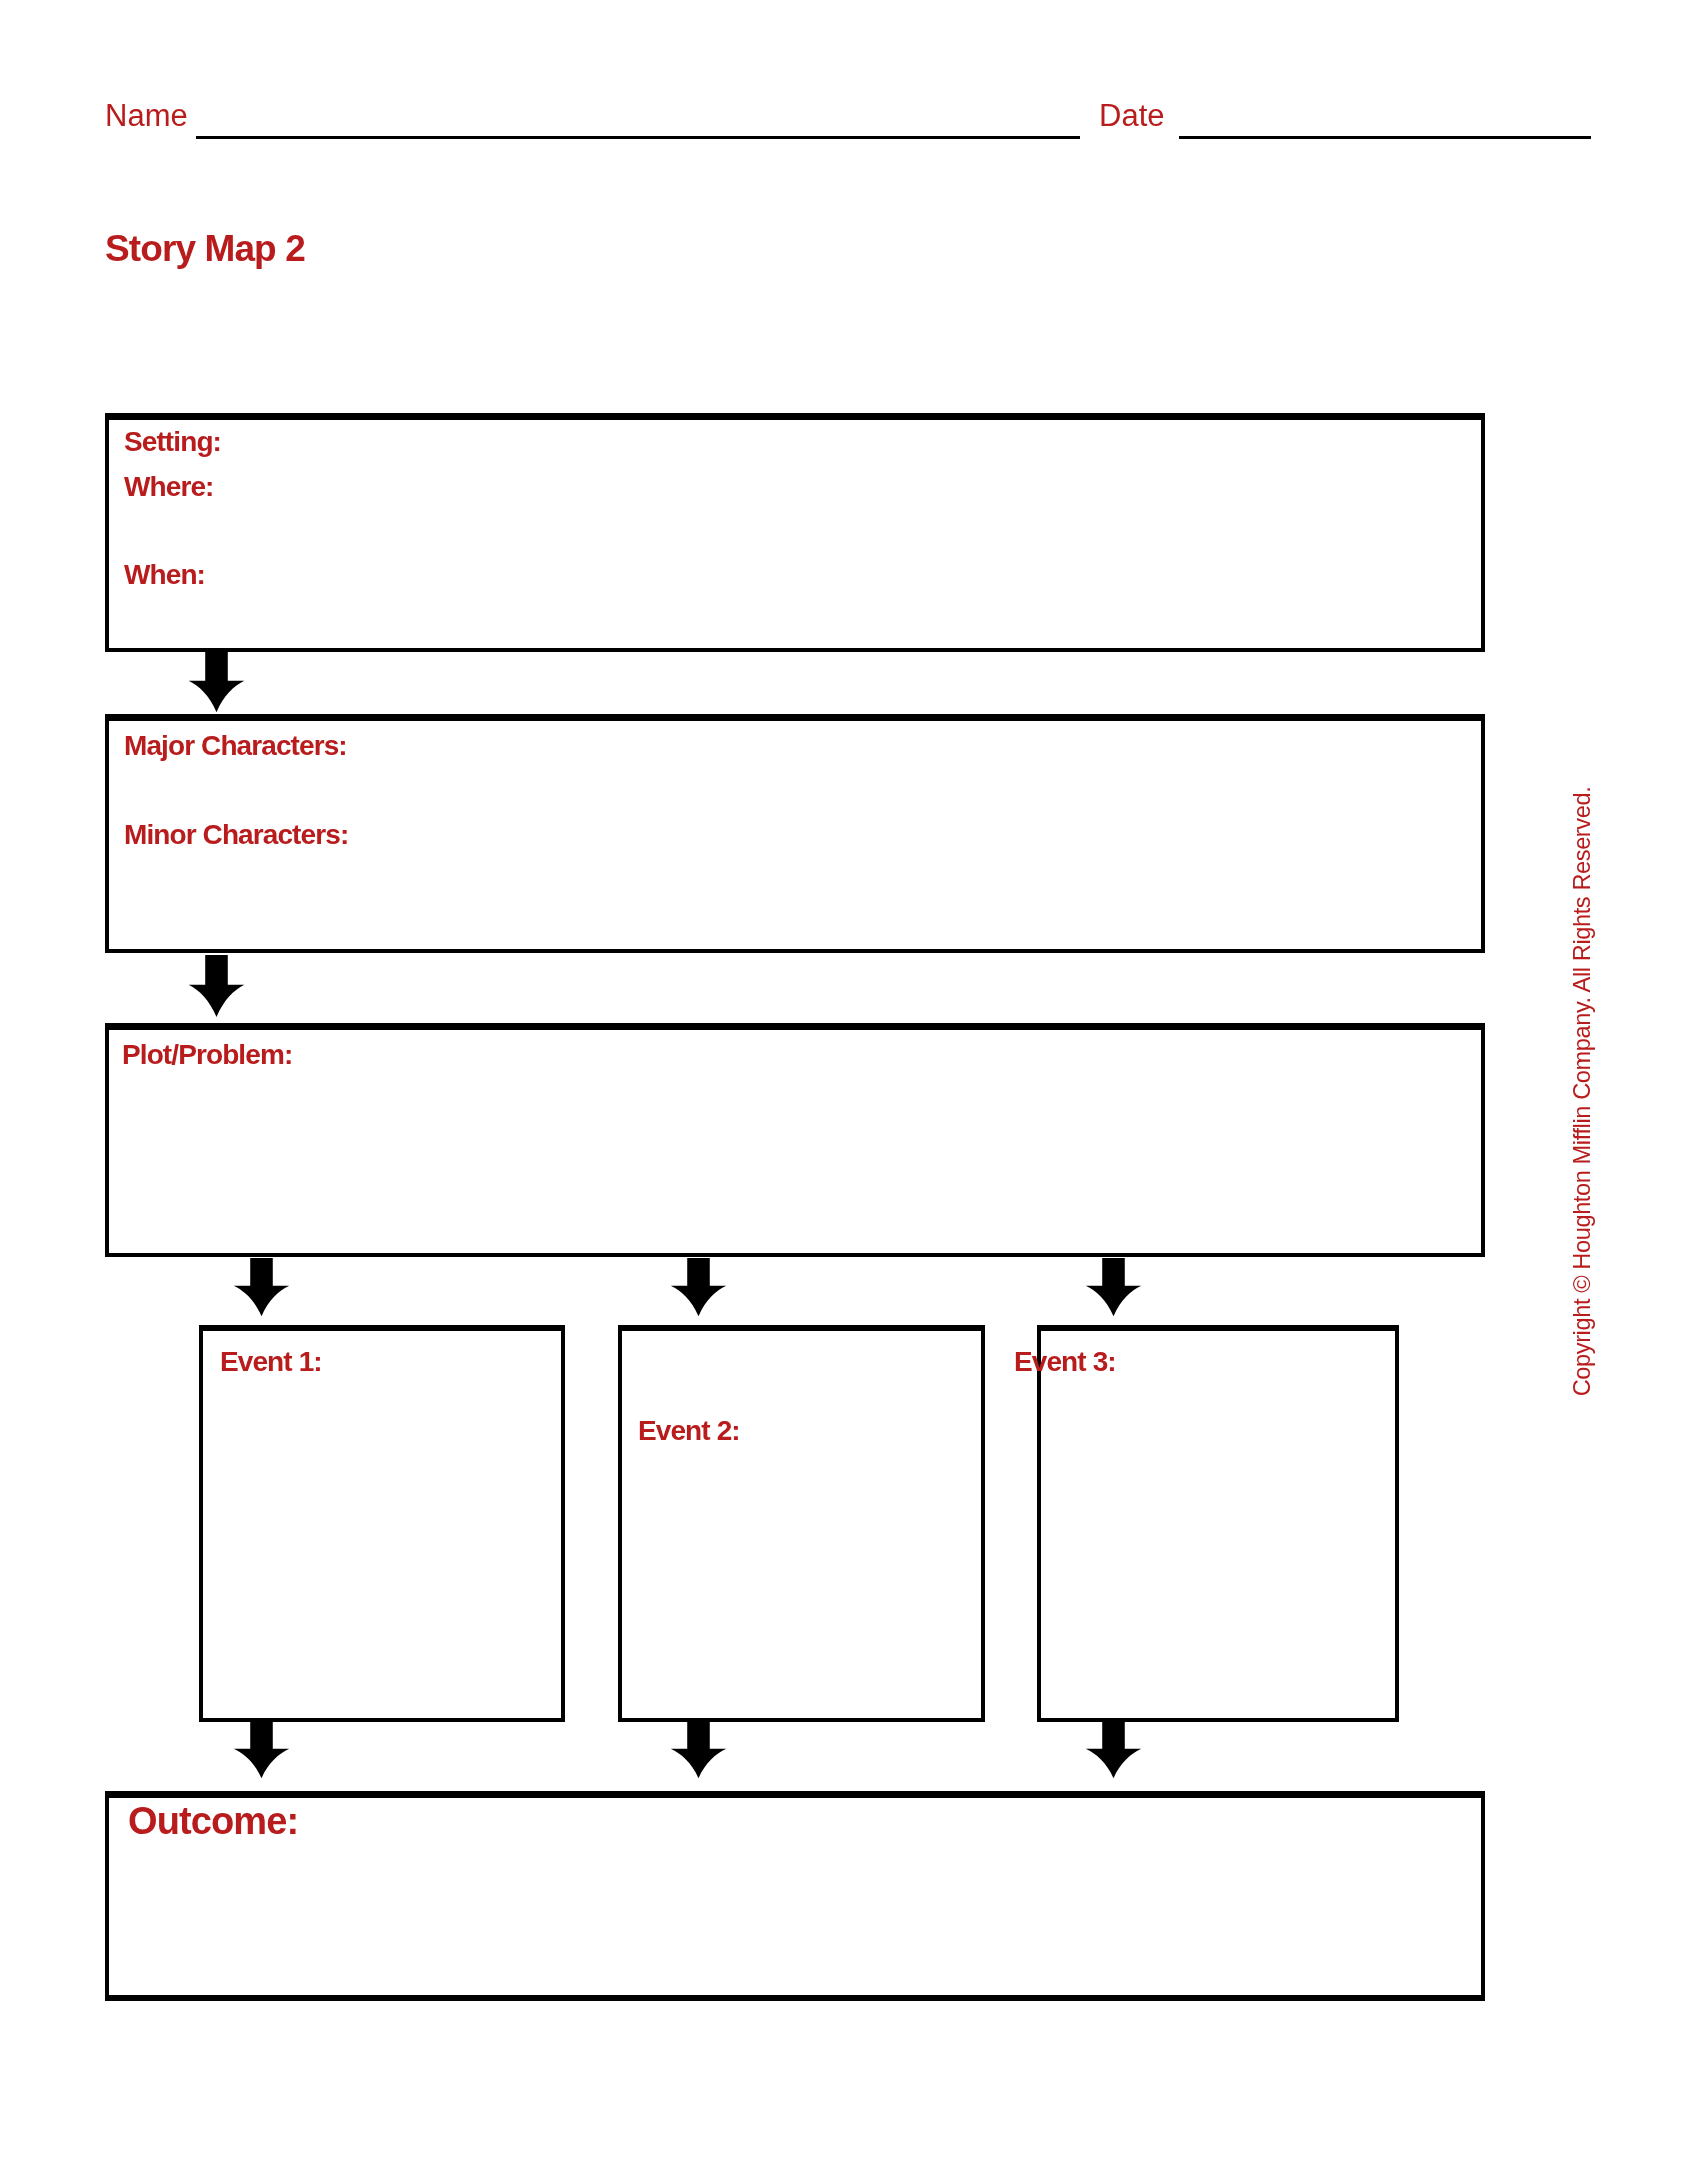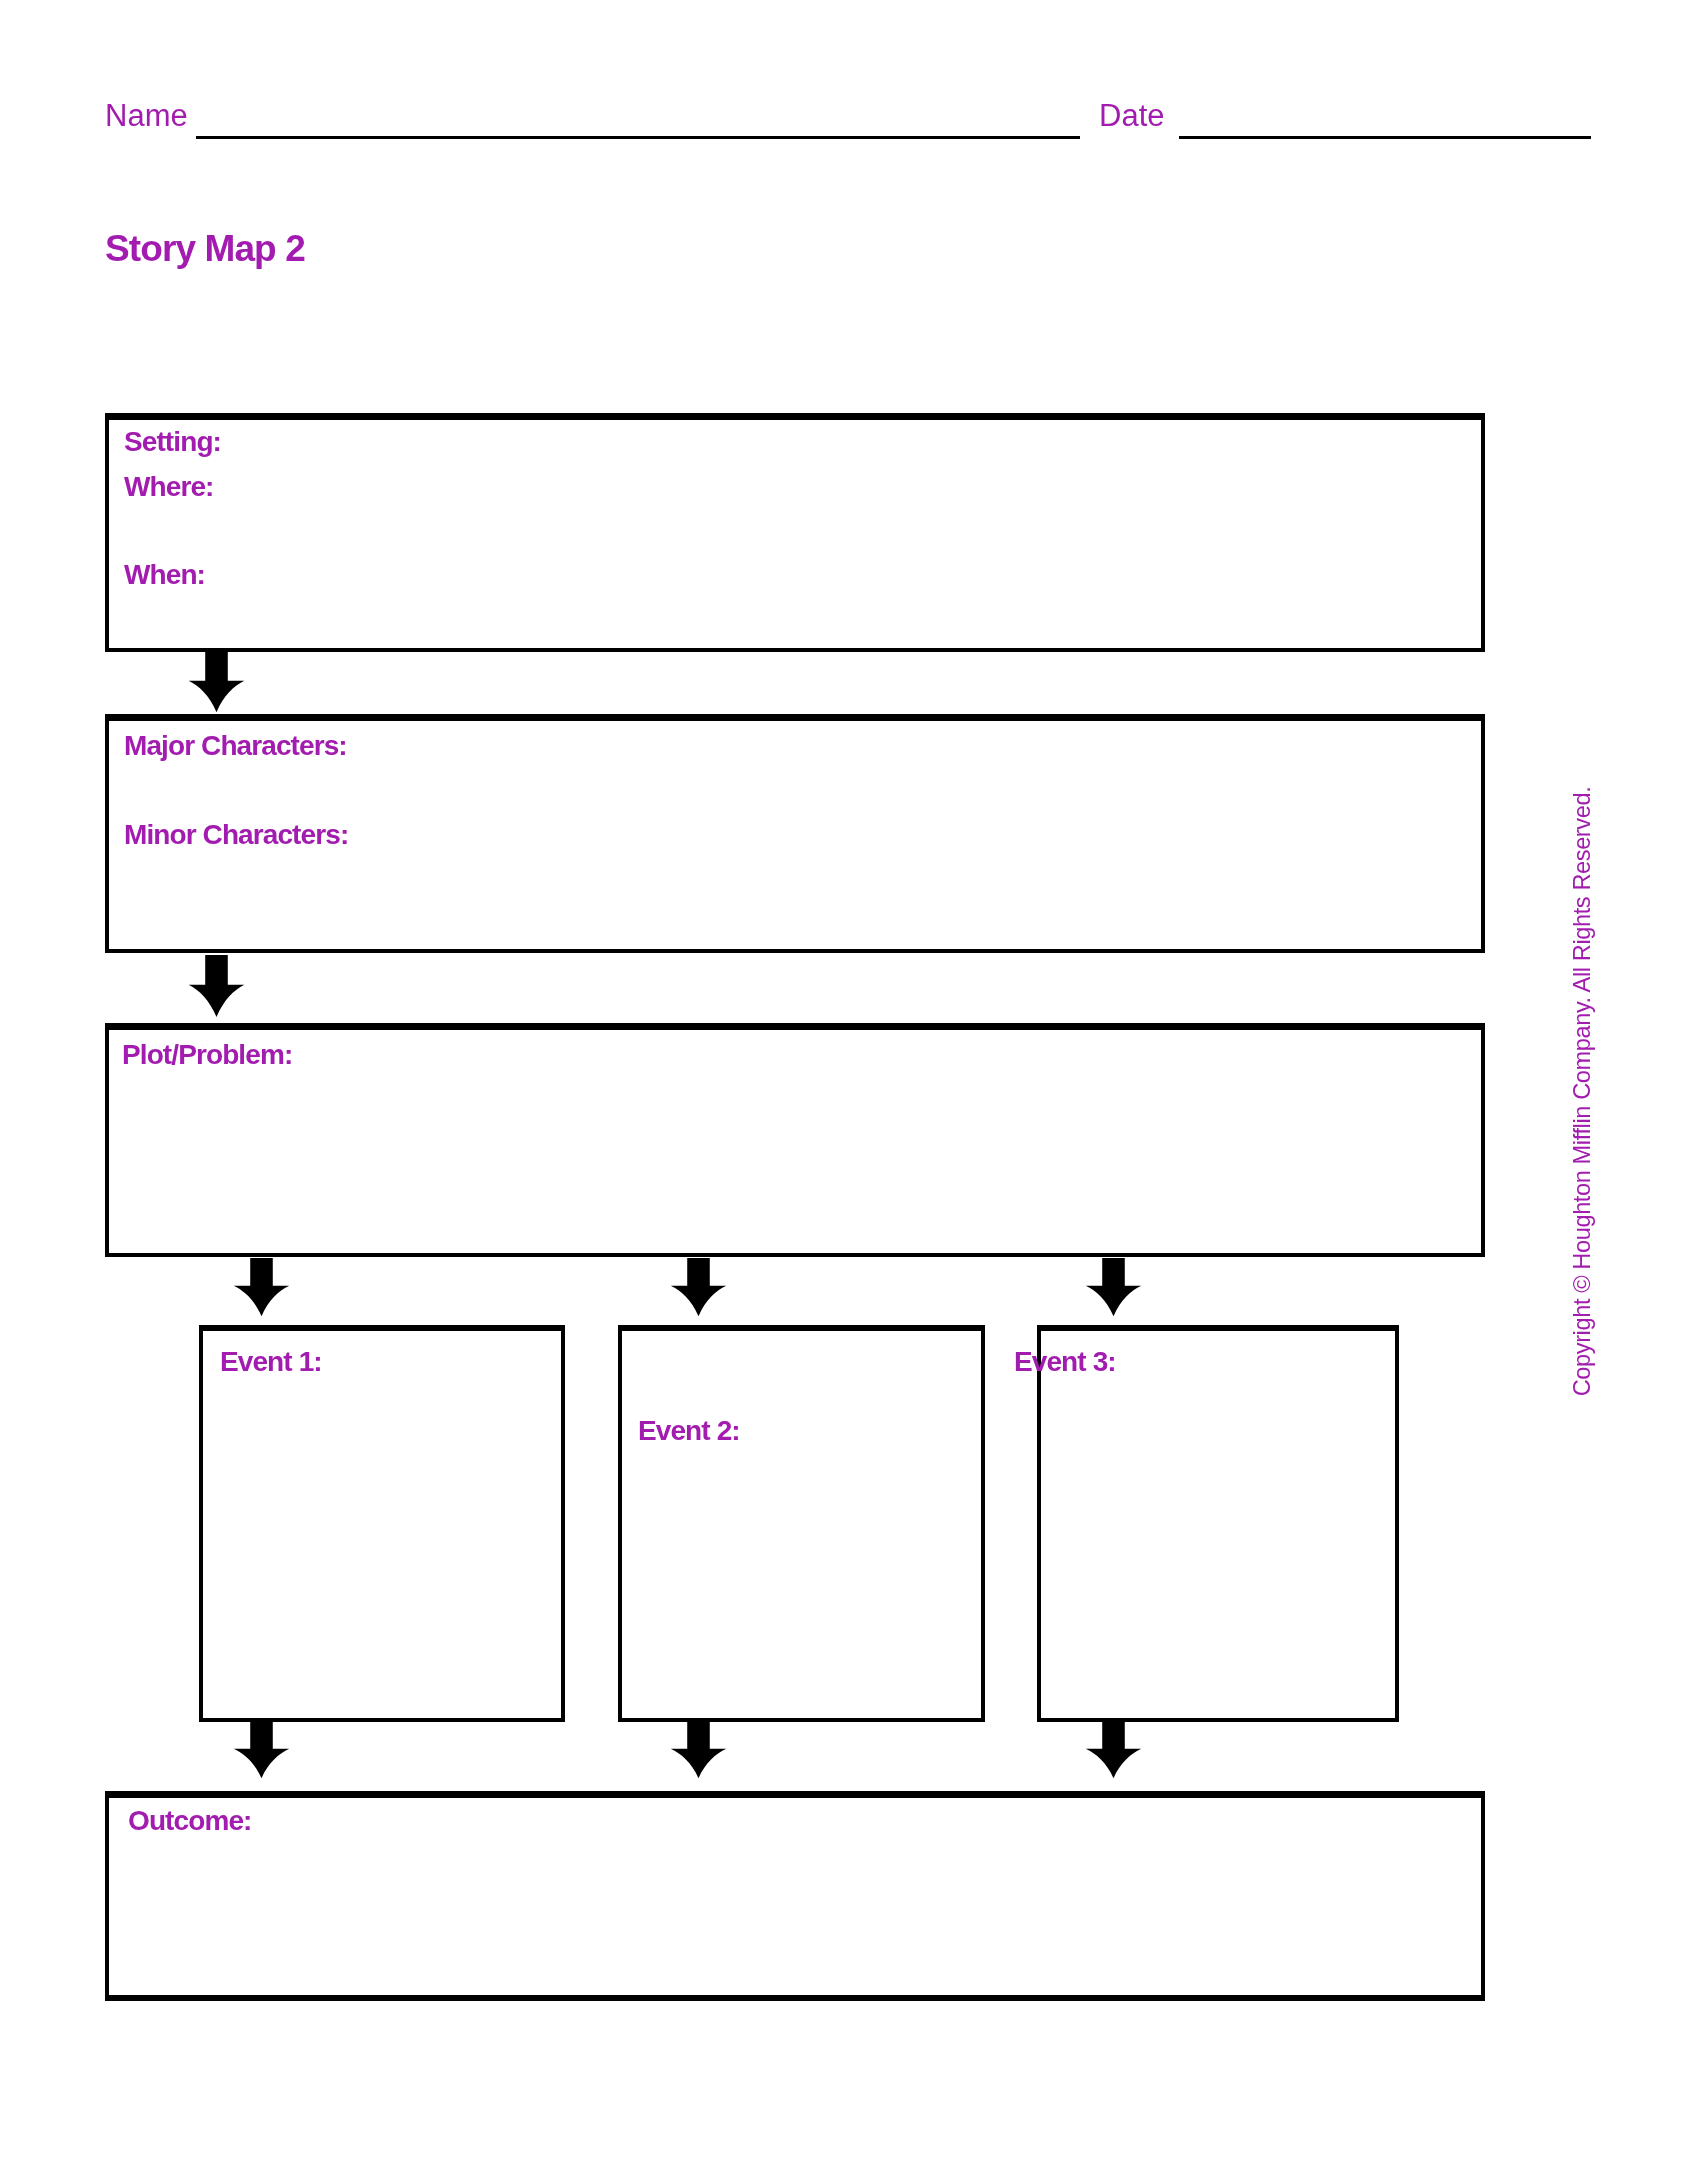--- a/index.html
+++ b/index.html
@@ -1,21 +1,21 @@
 <!DOCTYPE html>
 <html style="font-size:14px"><head>
 <meta charset="utf-8">
 <style>
   html,body{margin:0;padding:0;background:#888;}
   #canvas{
     position:relative;
     width:1687px;height:2184px;
     background:#ffffff;
     font-family:"Liberation Sans","DejaVu Sans",sans-serif;
-    color:#a21caf;
+    color:#b91c1c;
     overflow:hidden;
   }
   .abs{position:absolute;}
   
   .hdr-label{font-size:31px;line-height:35px;letter-spacing:0px;}
   .fill-line{height:0;border-bottom:3.5px solid #000;}
   
   .doc-title{font-size:37px;font-weight:bold;letter-spacing:-0.9px;margin-top:15px;}
   .doc-instr{font-size:33px;letter-spacing:-0.4px;}
   
@@ -28,21 +28,21 @@
   .event-box{
     border:4.4px solid #000;
     border-top-width:6.1px;
     background:#fff;
     box-sizing:border-box;
   }
   .box-label{
     font-size:28px;font-weight:bold;letter-spacing:-0.9px;
     line-height:40px;white-space:nowrap;
   }
-  .outcome-label{font-size:28px;}
+  .outcome-label{font-size:38px;}
   
   .arrow{width:59px;}
   .arrow svg{display:block;width:100%;height:100%;}
   
   .copyright{
     width:699px;height:35px;
     display:flex;align-items:center;justify-content:center;
     transform:rotate(-90deg);
     font-size:23.6px;letter-spacing:-0.4px;white-space:nowrap;
   }

